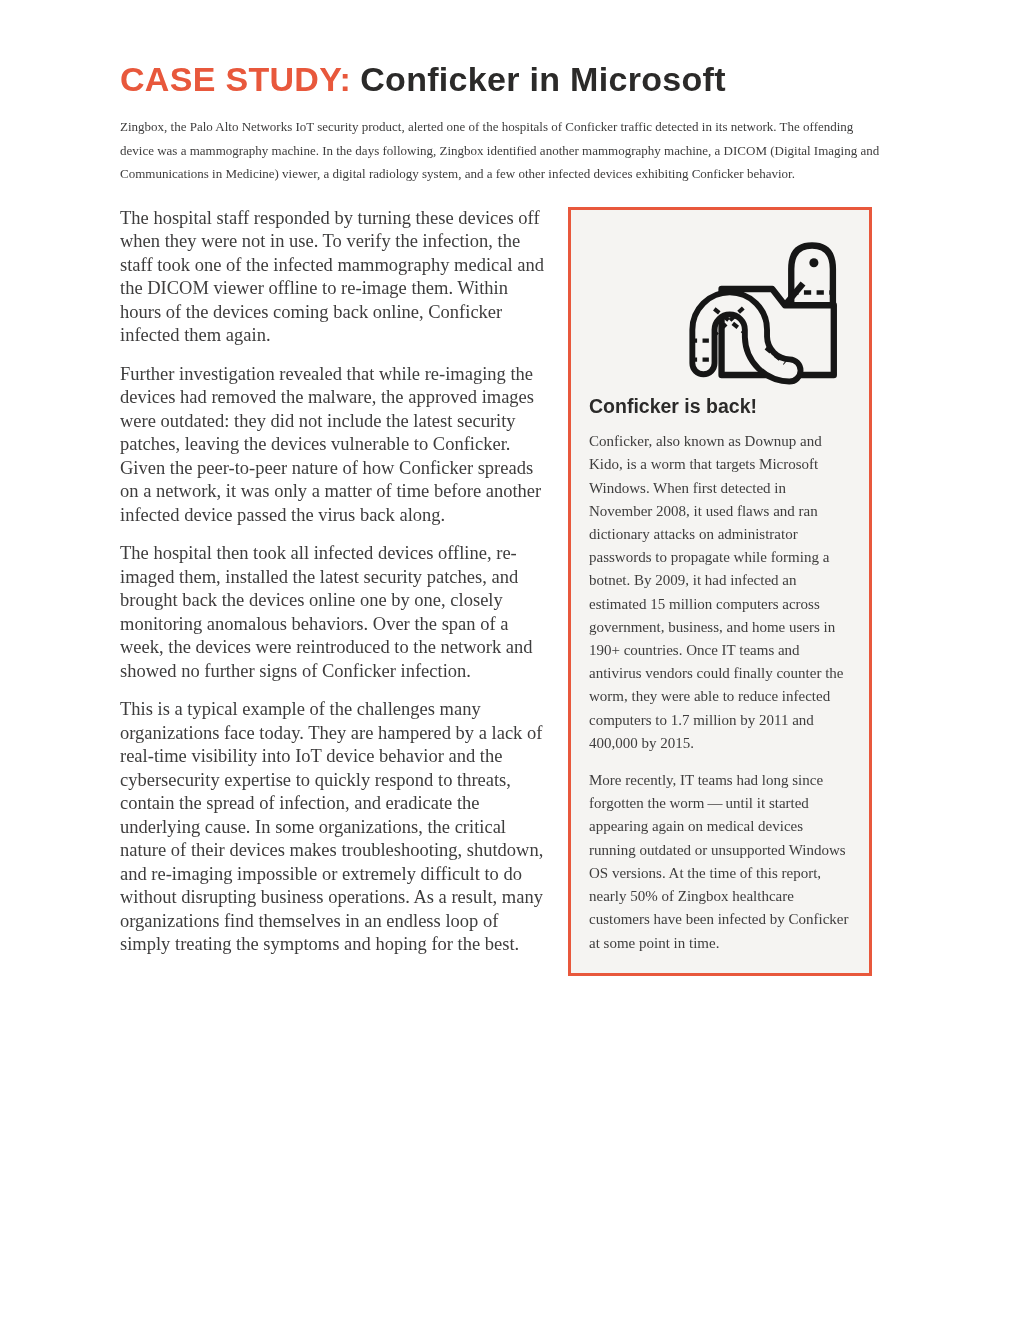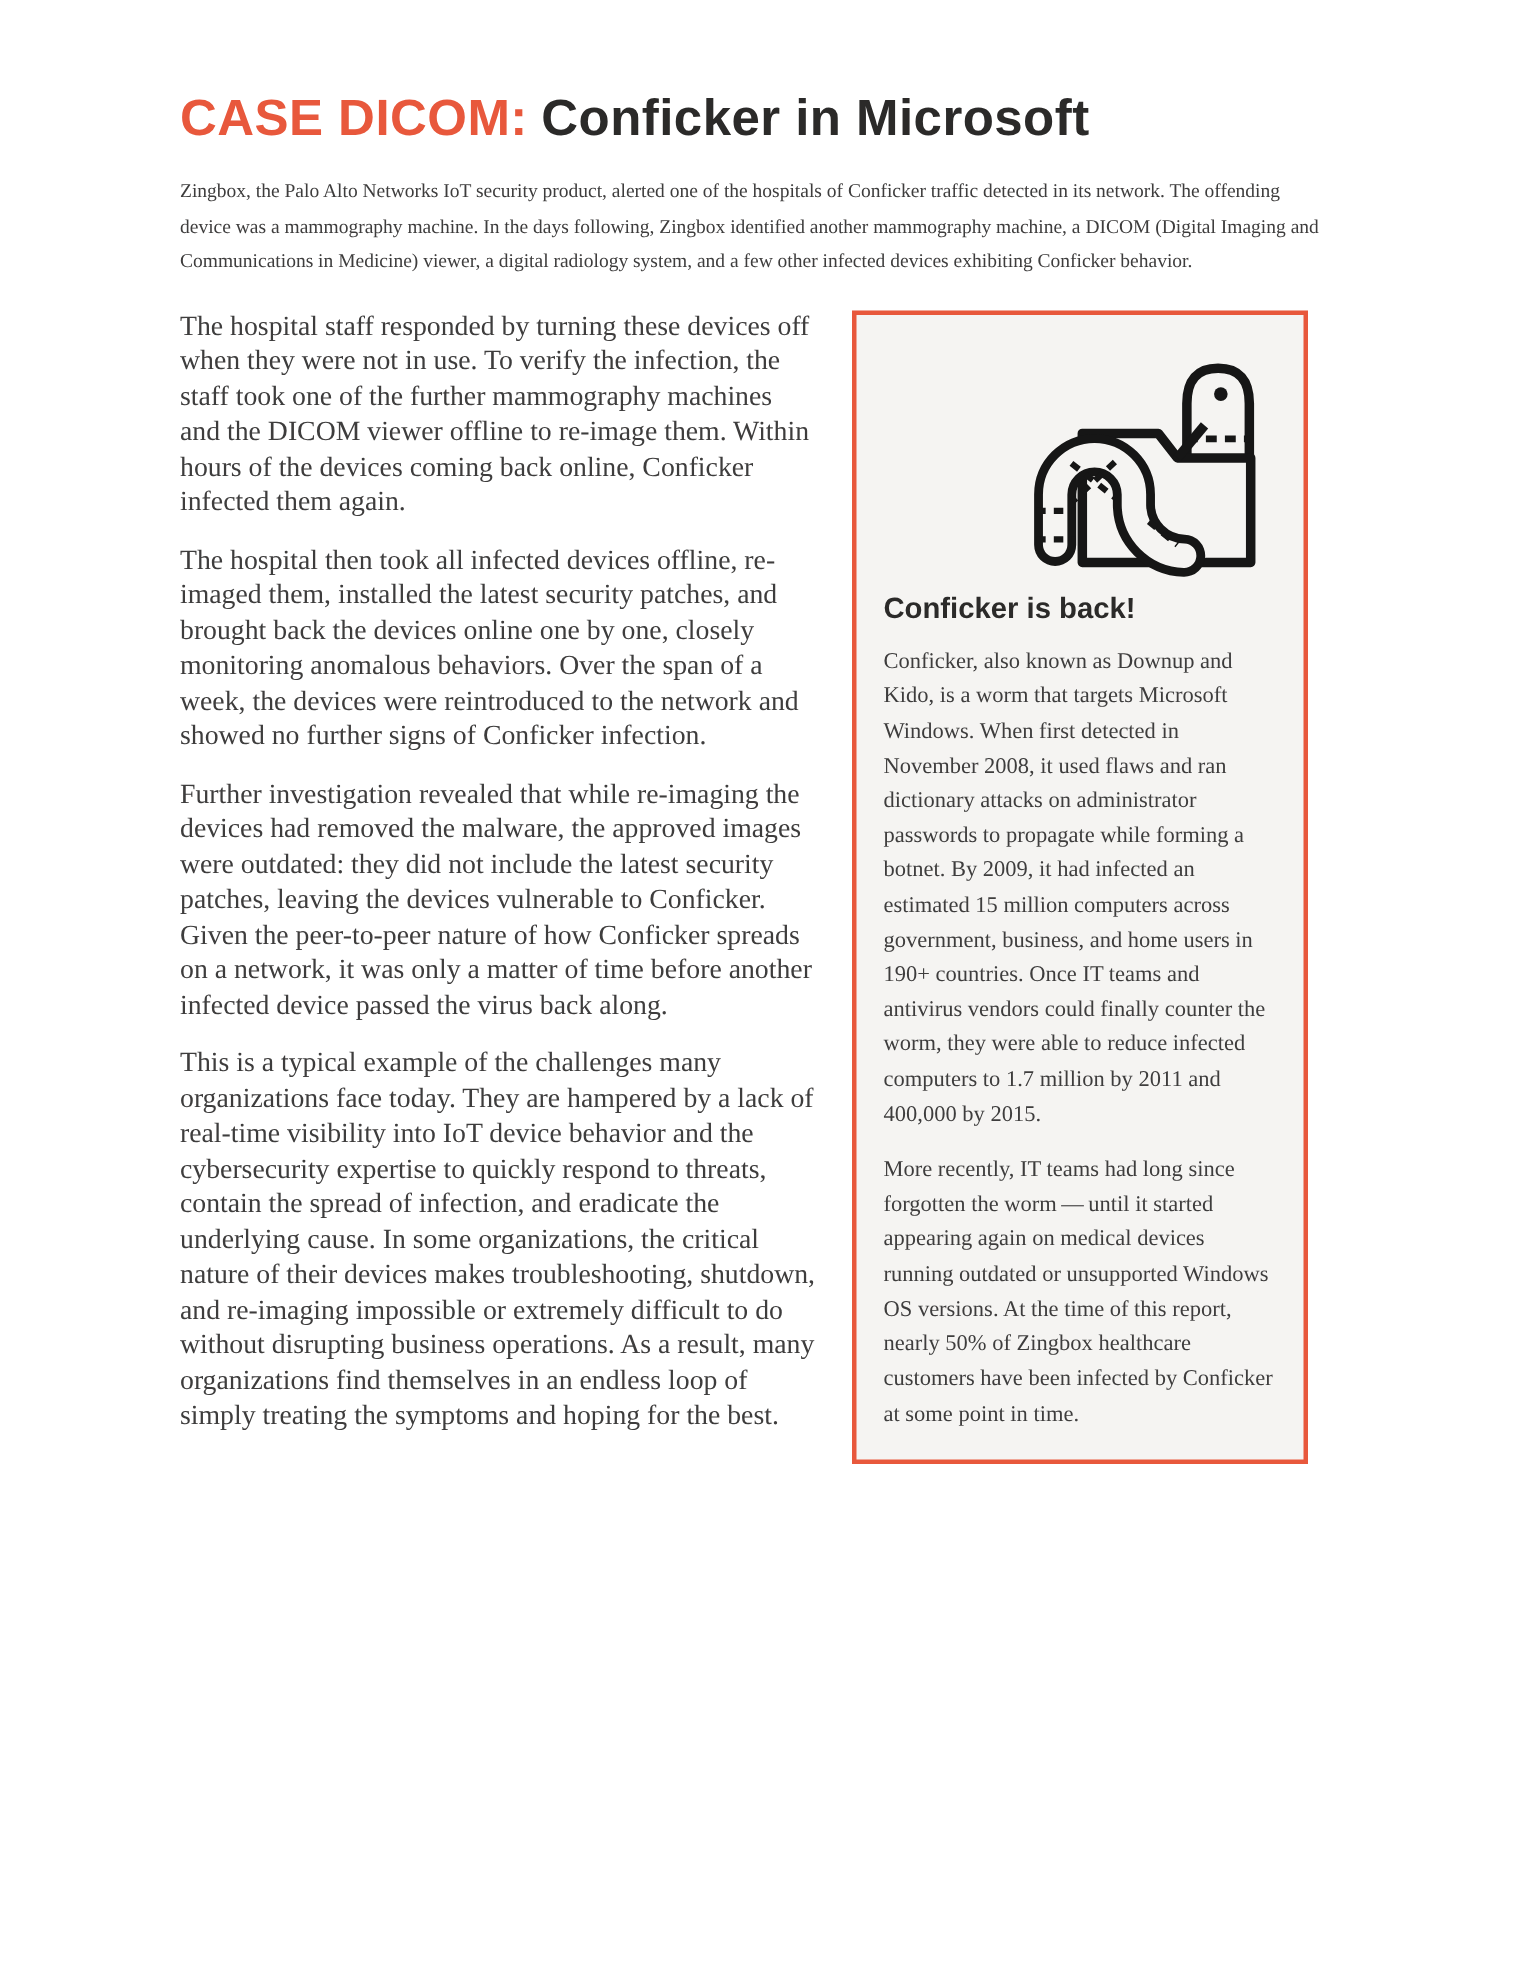--- a/index.html
+++ b/index.html
@@ -73,30 +73,30 @@
     width: 172px;
     height: 156px;
     margin: 4px 0 8px 8px;
   }
 </style>
 </head>
 <body>
 
 <div class="page">
 
-  <h1 class="doc-title"><span class="title-accent">CASE DICOM:</span><span class="title-main">Conficker in Microsoft</span></h1>
+  <h1 class="doc-title"><span class="title-accent">CASE STUDY:</span><span class="title-main">Conficker in Microsoft</span></h1>
 
   <p class="intro">Zingbox, the Palo Alto Networks IoT security product, alerted one of the hospitals of Conficker traffic detected in its network. The offending device was a mammography machine. In the days following, Zingbox identified another mammography machine, a DICOM (Digital Imaging and Communications in Medicine) viewer, a digital radiology system, and a few other infected devices exhibiting Conficker behavior.</p>
 
   <div class="columns">
 
     <div class="left-col">
-      <p>The hospital staff responded by turning these devices off when they were not in use. To verify the infection, the staff took one of the further mammography machines and the DICOM viewer offline to re-image them. Within hours of the devices coming back online, Conficker infected them again.</p>
+      <p>The hospital staff responded by turning these devices off when they were not in use. To verify the infection, the staff took one of the infected mammography medical and the DICOM viewer offline to re-image them. Within hours of the devices coming back online, Conficker infected them again.</p>
+      <p>Further investigation revealed that while re-imaging the devices had removed the malware, the approved images were outdated: they did not include the latest security patches, leaving the devices vulnerable to Conficker. Given the peer-to-peer nature of how Conficker spreads on a network, it was only a matter of time before another infected device passed the virus back along.</p>
       <p>The hospital then took all infected devices offline, re-imaged them, installed the latest security patches, and brought back the devices online one by one, closely monitoring anomalous behaviors. Over the span of a week, the devices were reintroduced to the network and showed no further signs of Conficker infection.</p>
-      <p>Further investigation revealed that while re-imaging the devices had removed the malware, the approved images were outdated: they did not include the latest security patches, leaving the devices vulnerable to Conficker. Given the peer-to-peer nature of how Conficker spreads on a network, it was only a matter of time before another infected device passed the virus back along.</p>
       <p>This is a typical example of the challenges many organizations face today. They are hampered by a lack of real-time visibility into IoT device behavior and the cybersecurity expertise to quickly respond to threats, contain the spread of infection, and eradicate the underlying cause. In some organizations, the critical nature of their devices makes troubleshooting, shutdown, and re-imaging impossible or extremely difficult to do without disrupting business operations. As a result, many organizations find themselves in an endless loop of simply treating the symptoms and hoping for the best.</p>
     </div>
 
     <aside class="callout">
       <svg class="worm-icon" viewBox="0 0 190 170" xmlns="http://www.w3.org/2000/svg" aria-hidden="true">
 
         <path d="M124,86 V42 Q124,16 147,16 Q170,16 170,42 V86" fill="#F5F4F2" stroke="#161616" stroke-width="7"></path>
         <circle cx="149" cy="35" r="5" fill="#161616"></circle>
         <line x1="124" y1="68" x2="170" y2="68" stroke="#161616" stroke-width="5" stroke-dasharray="8 6"></line>
 

